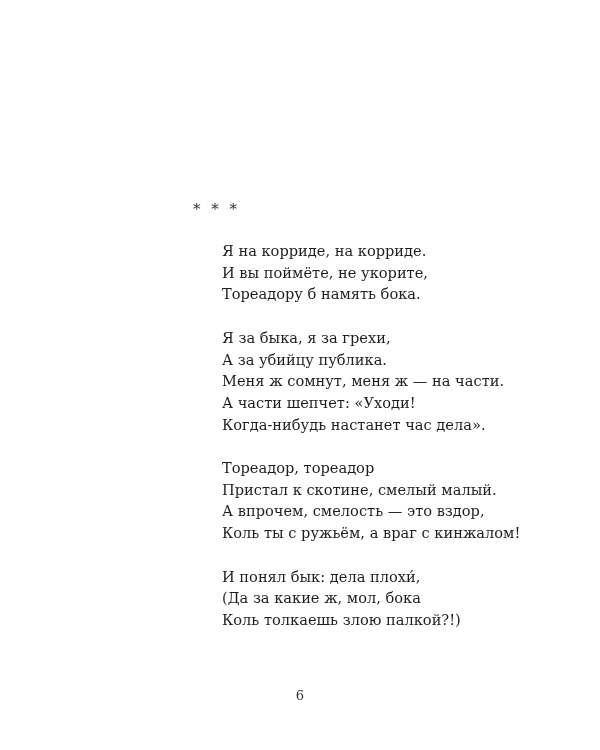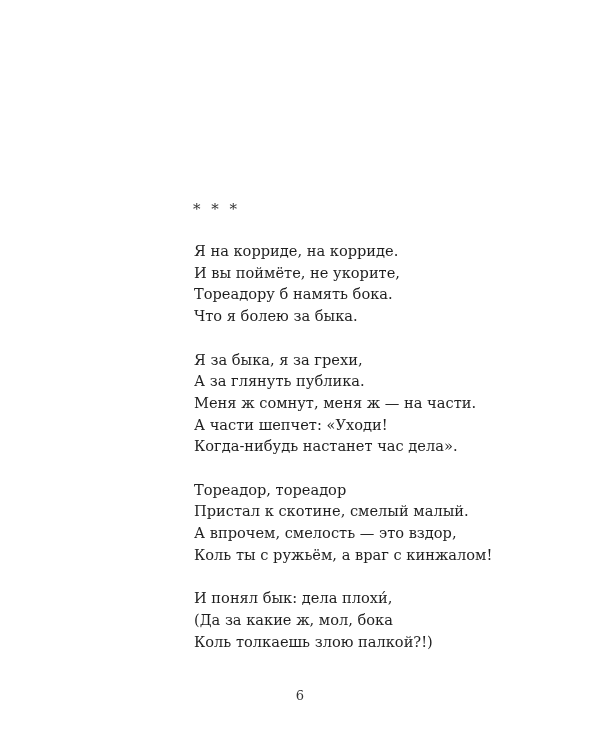--- a/index.html
+++ b/index.html
@@ -14,42 +14,41 @@
     .page { position: absolute; left: 0; top: 0; width: 600px; height: 750px; }
     .asterisks {
       position: absolute; left: 193px; top: 200px;
       font-size: 15px; letter-spacing: 3px; color: #333;
     }
     .poem {
       position: absolute; left: 194px; top: 240px;
       font-size: 14.6px; line-height: 21.7px;
     }
     .stanza { margin: 0 0 21.7px 0; }
-    .line { display: block; white-space: nowrap; }
+    .line { display: block; white-space: nowrap; margin-left: 28px; }
     .page-number {
       position: absolute; left: 0; width: 600px; top: 688px;
       text-align: center; font-size: 13px; color: #333;
     }
   </style>
 </head>
 <body>
 
 <div class="page">
   <div class="asterisks">* * *</div>
 
   <div class="poem">
     <div class="stanza">
       <span class="line">Я на корриде, на корриде.</span>
       <span class="line">И вы поймёте, не укорите,</span>
       <span class="line">Тореадору б намять бока.</span>
-      <span class="line">Что я болею за быка.</span>
     </div>
     <div class="stanza">
       <span class="line">Я за быка, я за грехи,</span>
-      <span class="line">А за глянуть публика.</span>
+      <span class="line">А за убийцу публика.</span>
       <span class="line">Меня ж сомнут, меня ж — на части.</span>
       <span class="line">А части шепчет: «Уходи!</span>
       <span class="line">Когда-нибудь настанет час дела».</span>
     </div>
     <div class="stanza">
       <span class="line">Тореадор, тореадор</span>
       <span class="line">Пристал к скотине, смелый малый.</span>
       <span class="line">А впрочем, смелость — это вздор,</span>
       <span class="line">Коль ты с ружьём, а враг с кинжалом!</span>
     </div>

